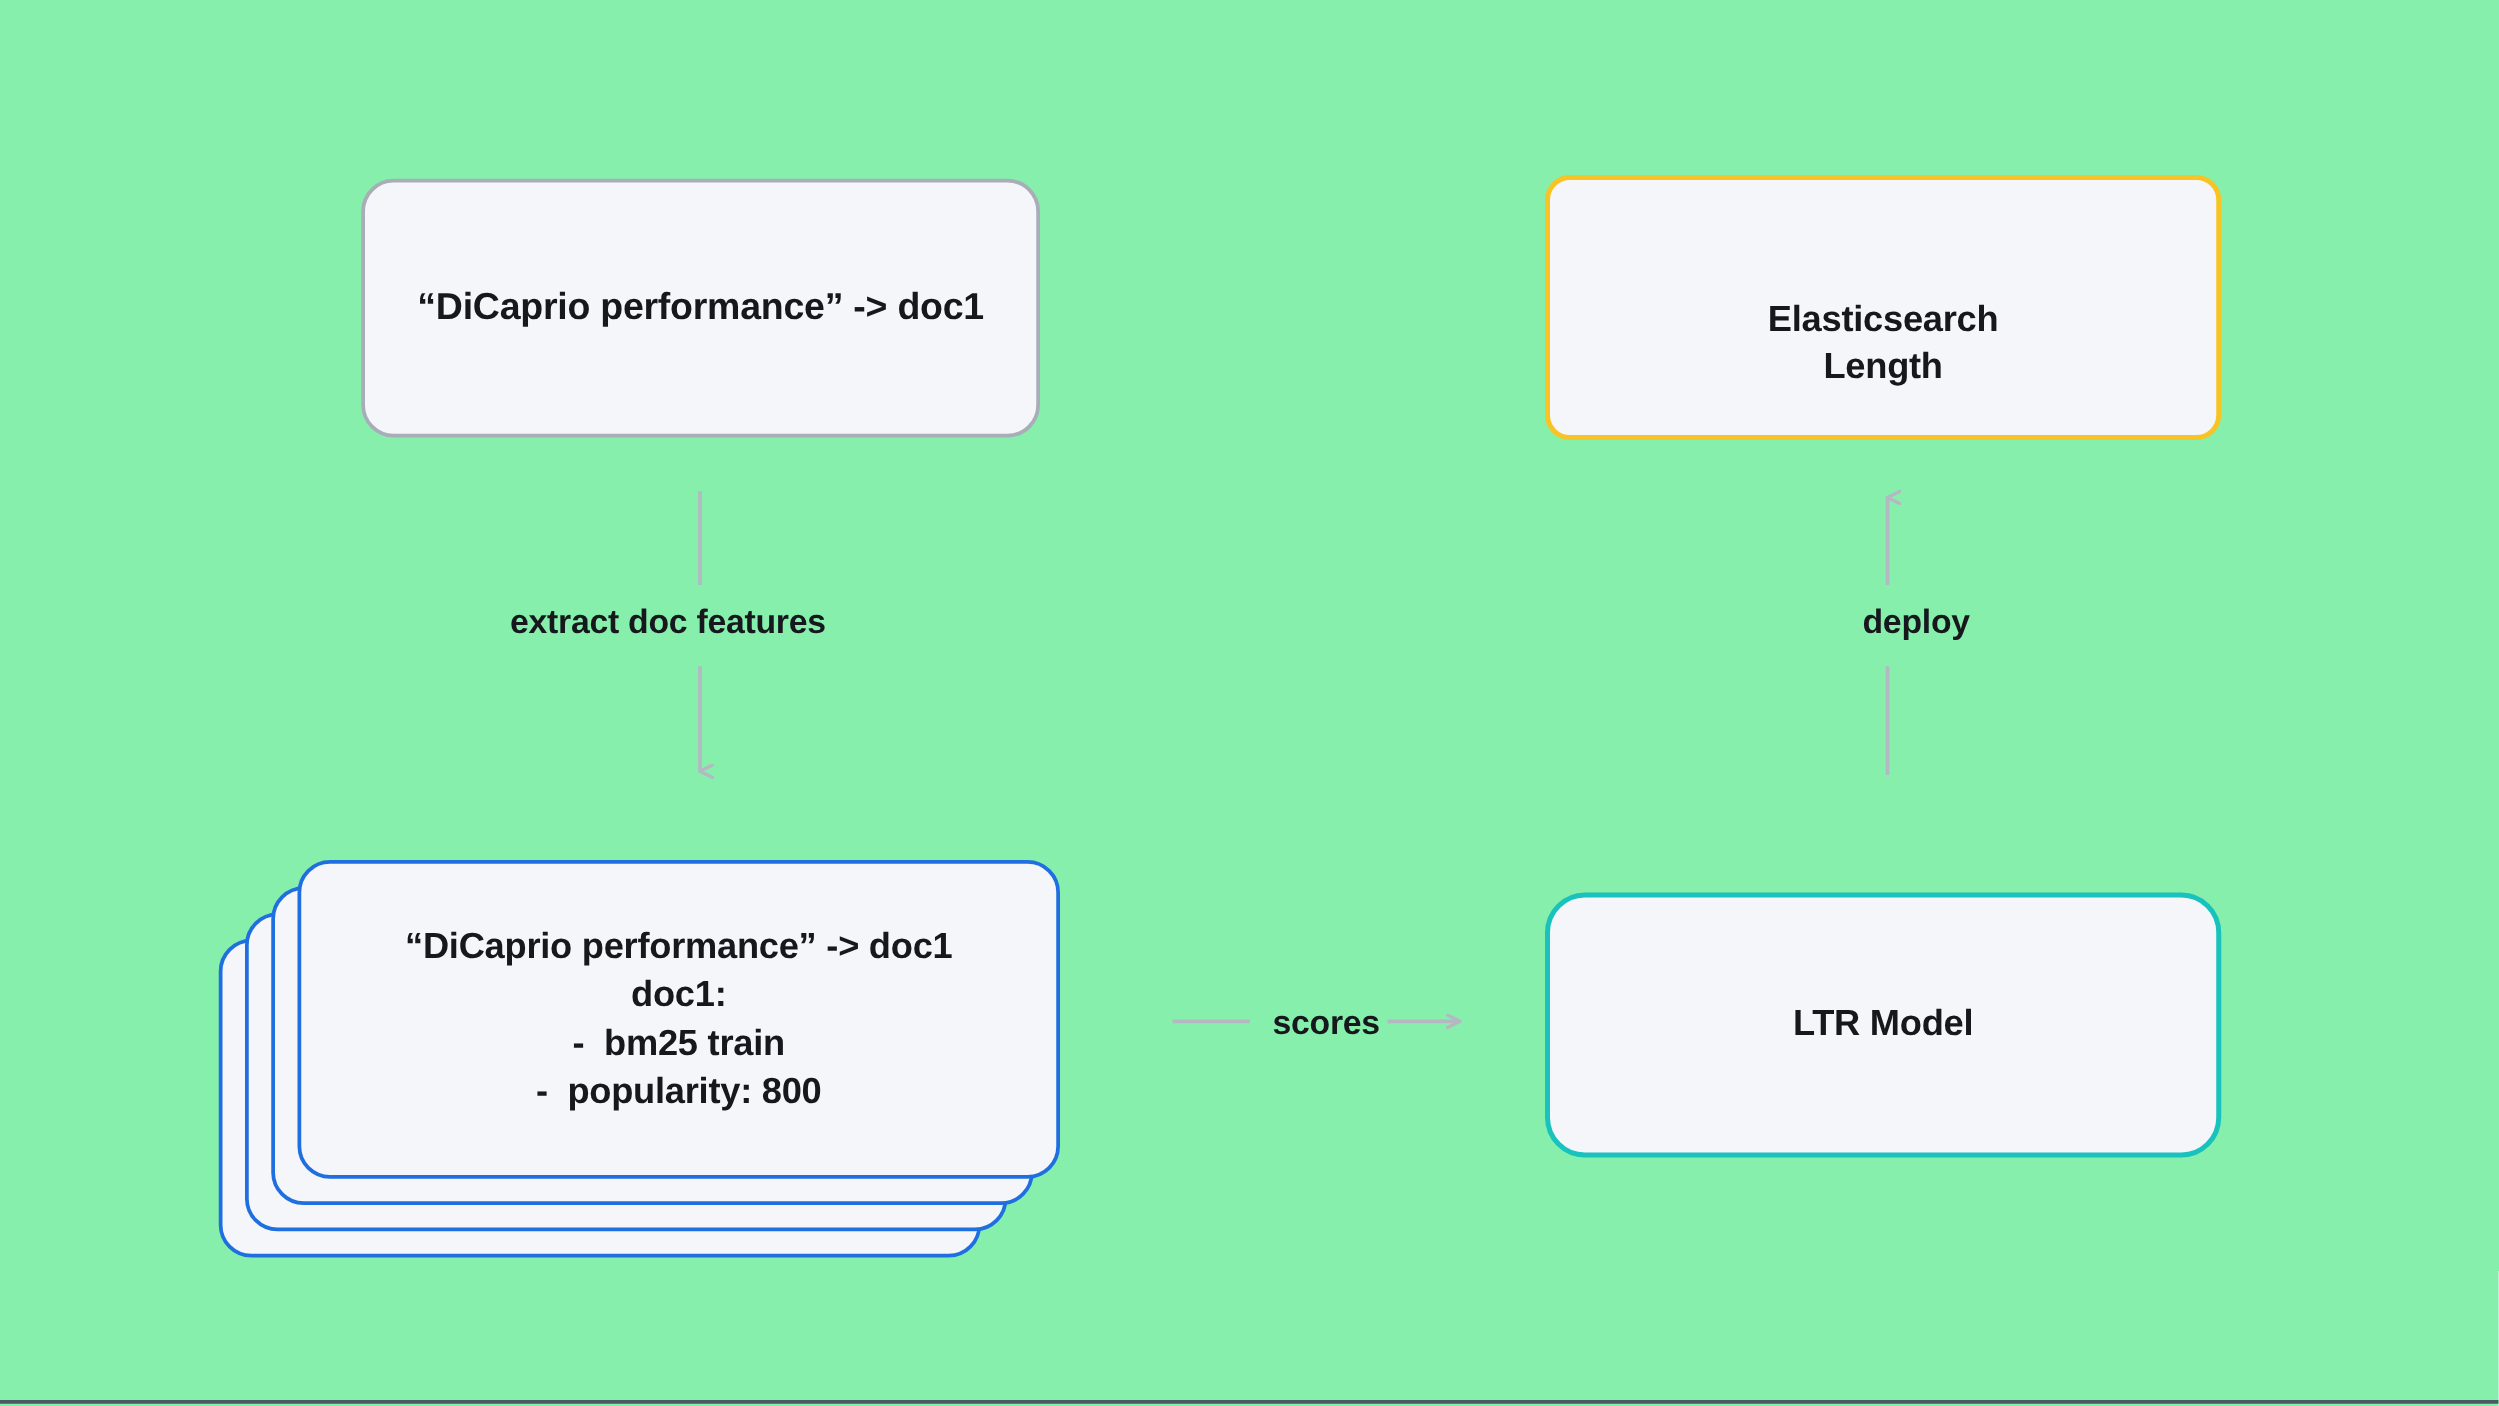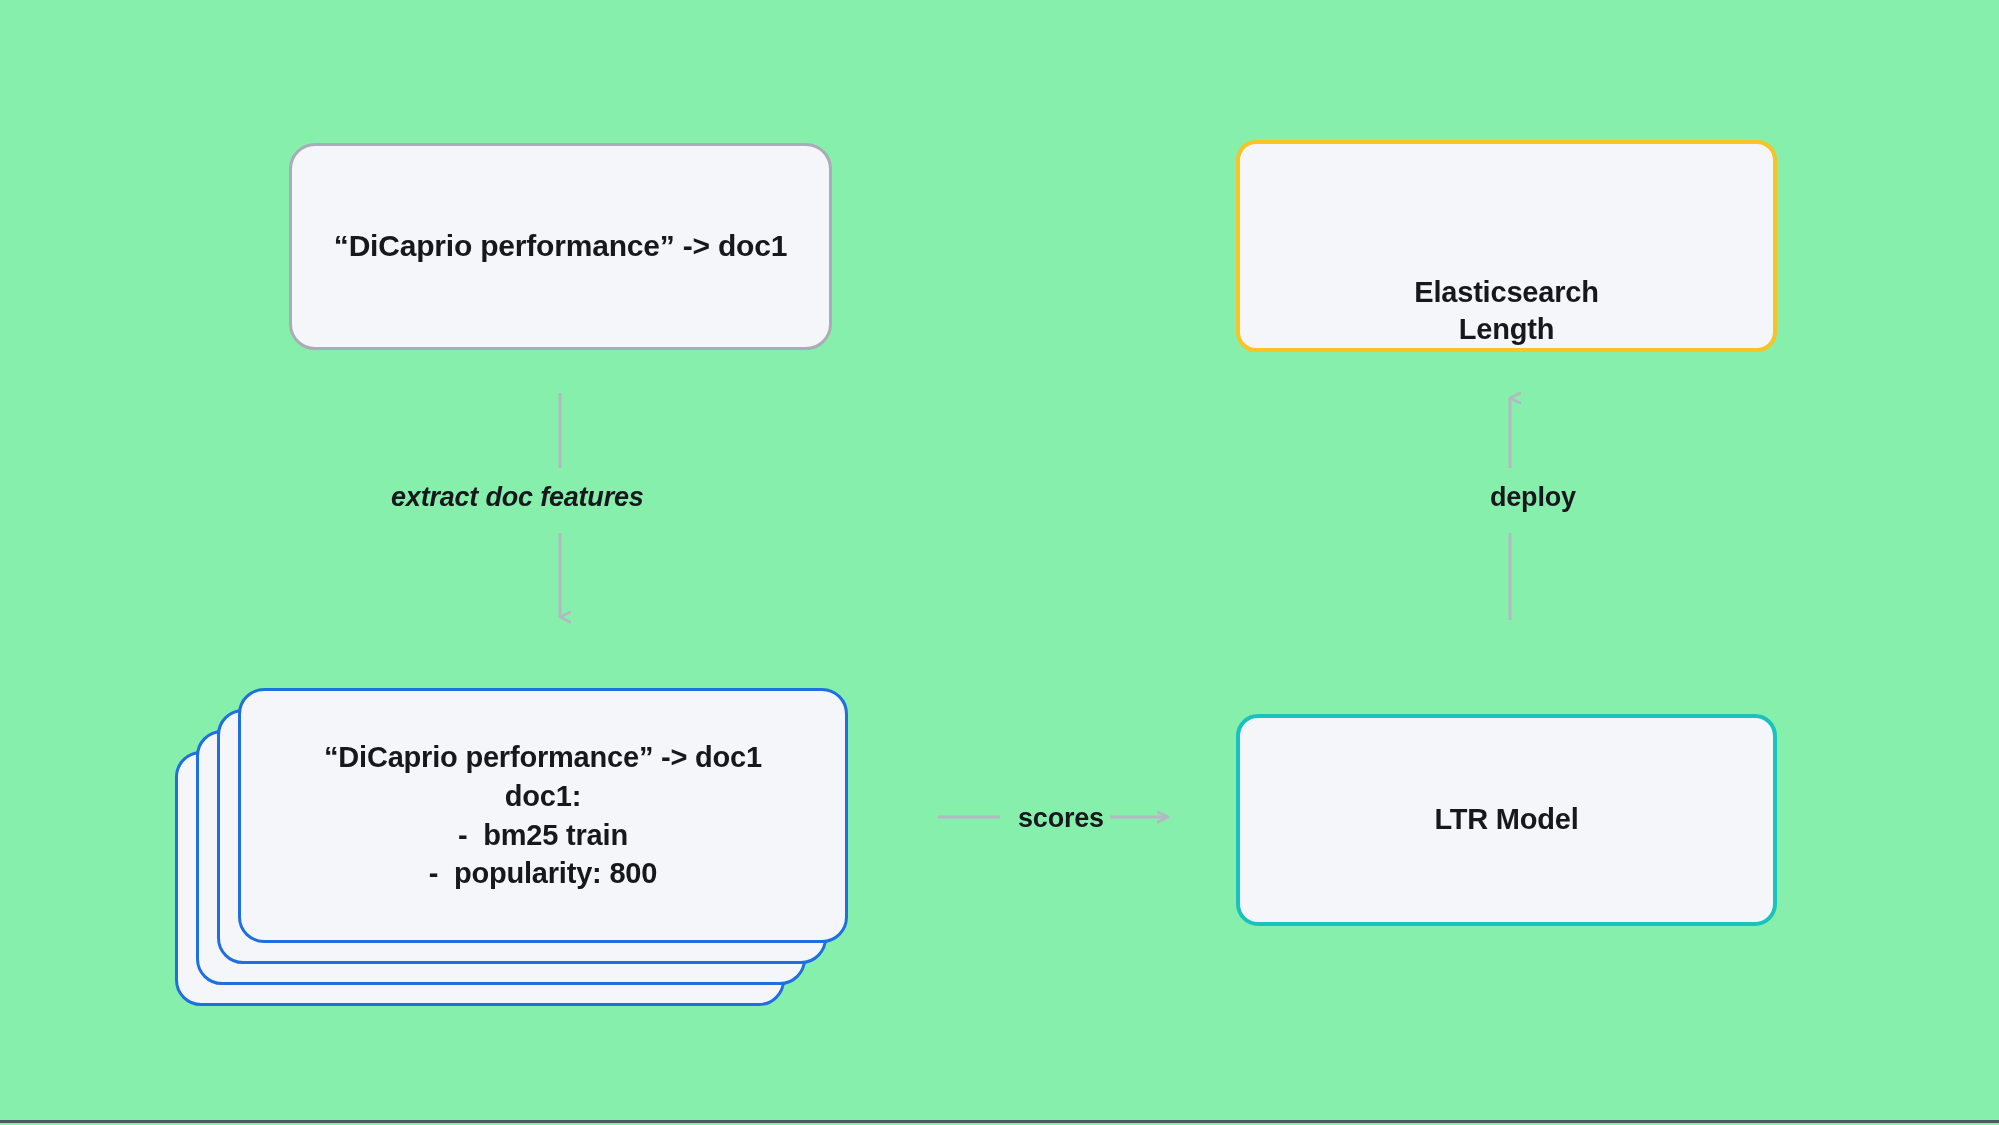--- a/index.html
+++ b/index.html
@@ -49,32 +49,32 @@
 
   
   #es-box {
     left: 1236px;
     top: 140px;
     width: 541px;
     height: 212px;
     border: 4px solid #f7c325;
     border-radius: 20px;
     font-size: 29px;
-    align-items: flex-end;
+    align-items: center;
     padding-top: 58px;
   }
 
   
   #ltr-box {
     left: 1236px;
     top: 714px;
     width: 541px;
     height: 212px;
     border: 4px solid #19c2bd;
-    border-radius: 22px;
+    border-radius: 32px;
     font-size: 29px;
   }
 
   
   #card-stack {
     position: absolute;
     left: 175px;
     top: 688px;
     width: 700px;
     height: 340px;
@@ -114,21 +114,21 @@
 
   
   .conn-label {
     position: absolute;
     font-size: 27px;
     font-weight: 700;
     color: #16181d;
     letter-spacing: -0.2px;
     white-space: nowrap;
   }
-  #label-extract { left: 391px; top: 482px; font-style: italic; }
+  #label-extract { left: 408px; top: 482px; }
   #label-deploy  { left: 1460px; top: 482px; margin-left: 30px; }
   #label-train   { left: 1018px; top: 803px; }
 
   
   #connectors {
     position: absolute;
     left: 0;
     top: 0;
     width: 1999px;
     height: 1125px;

